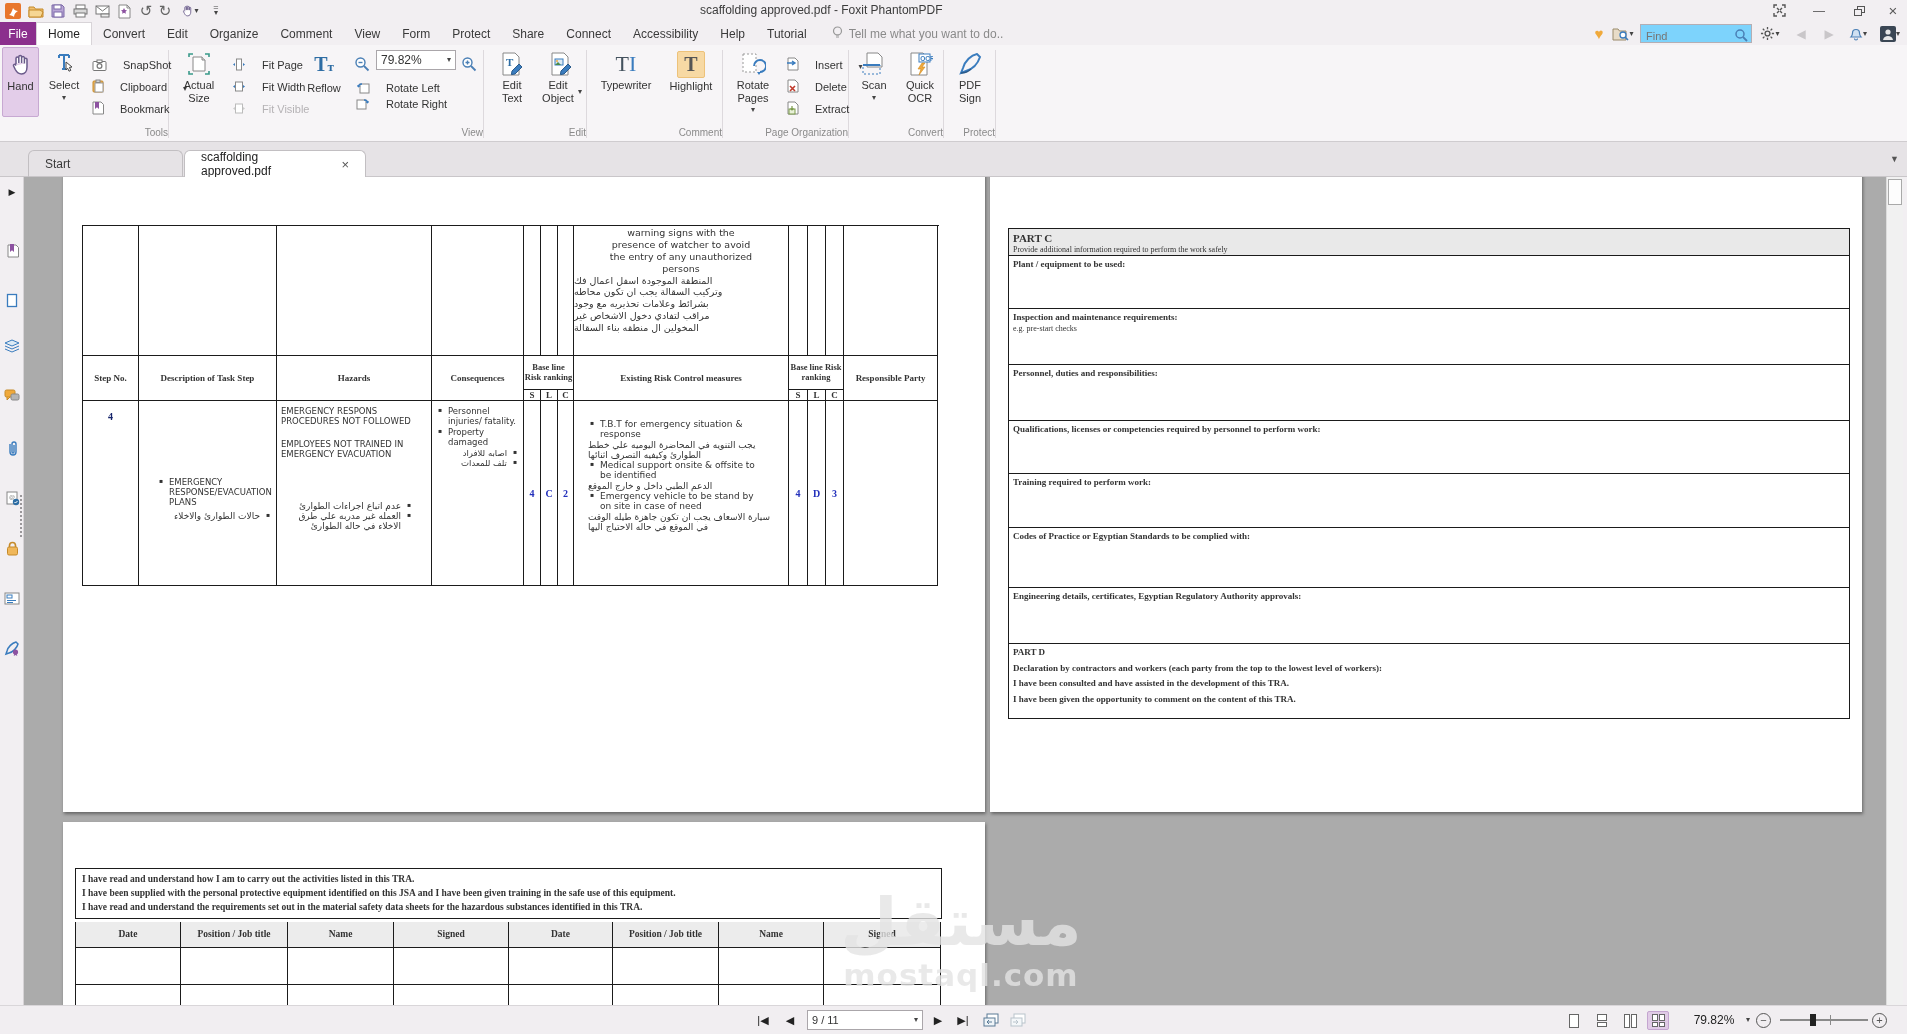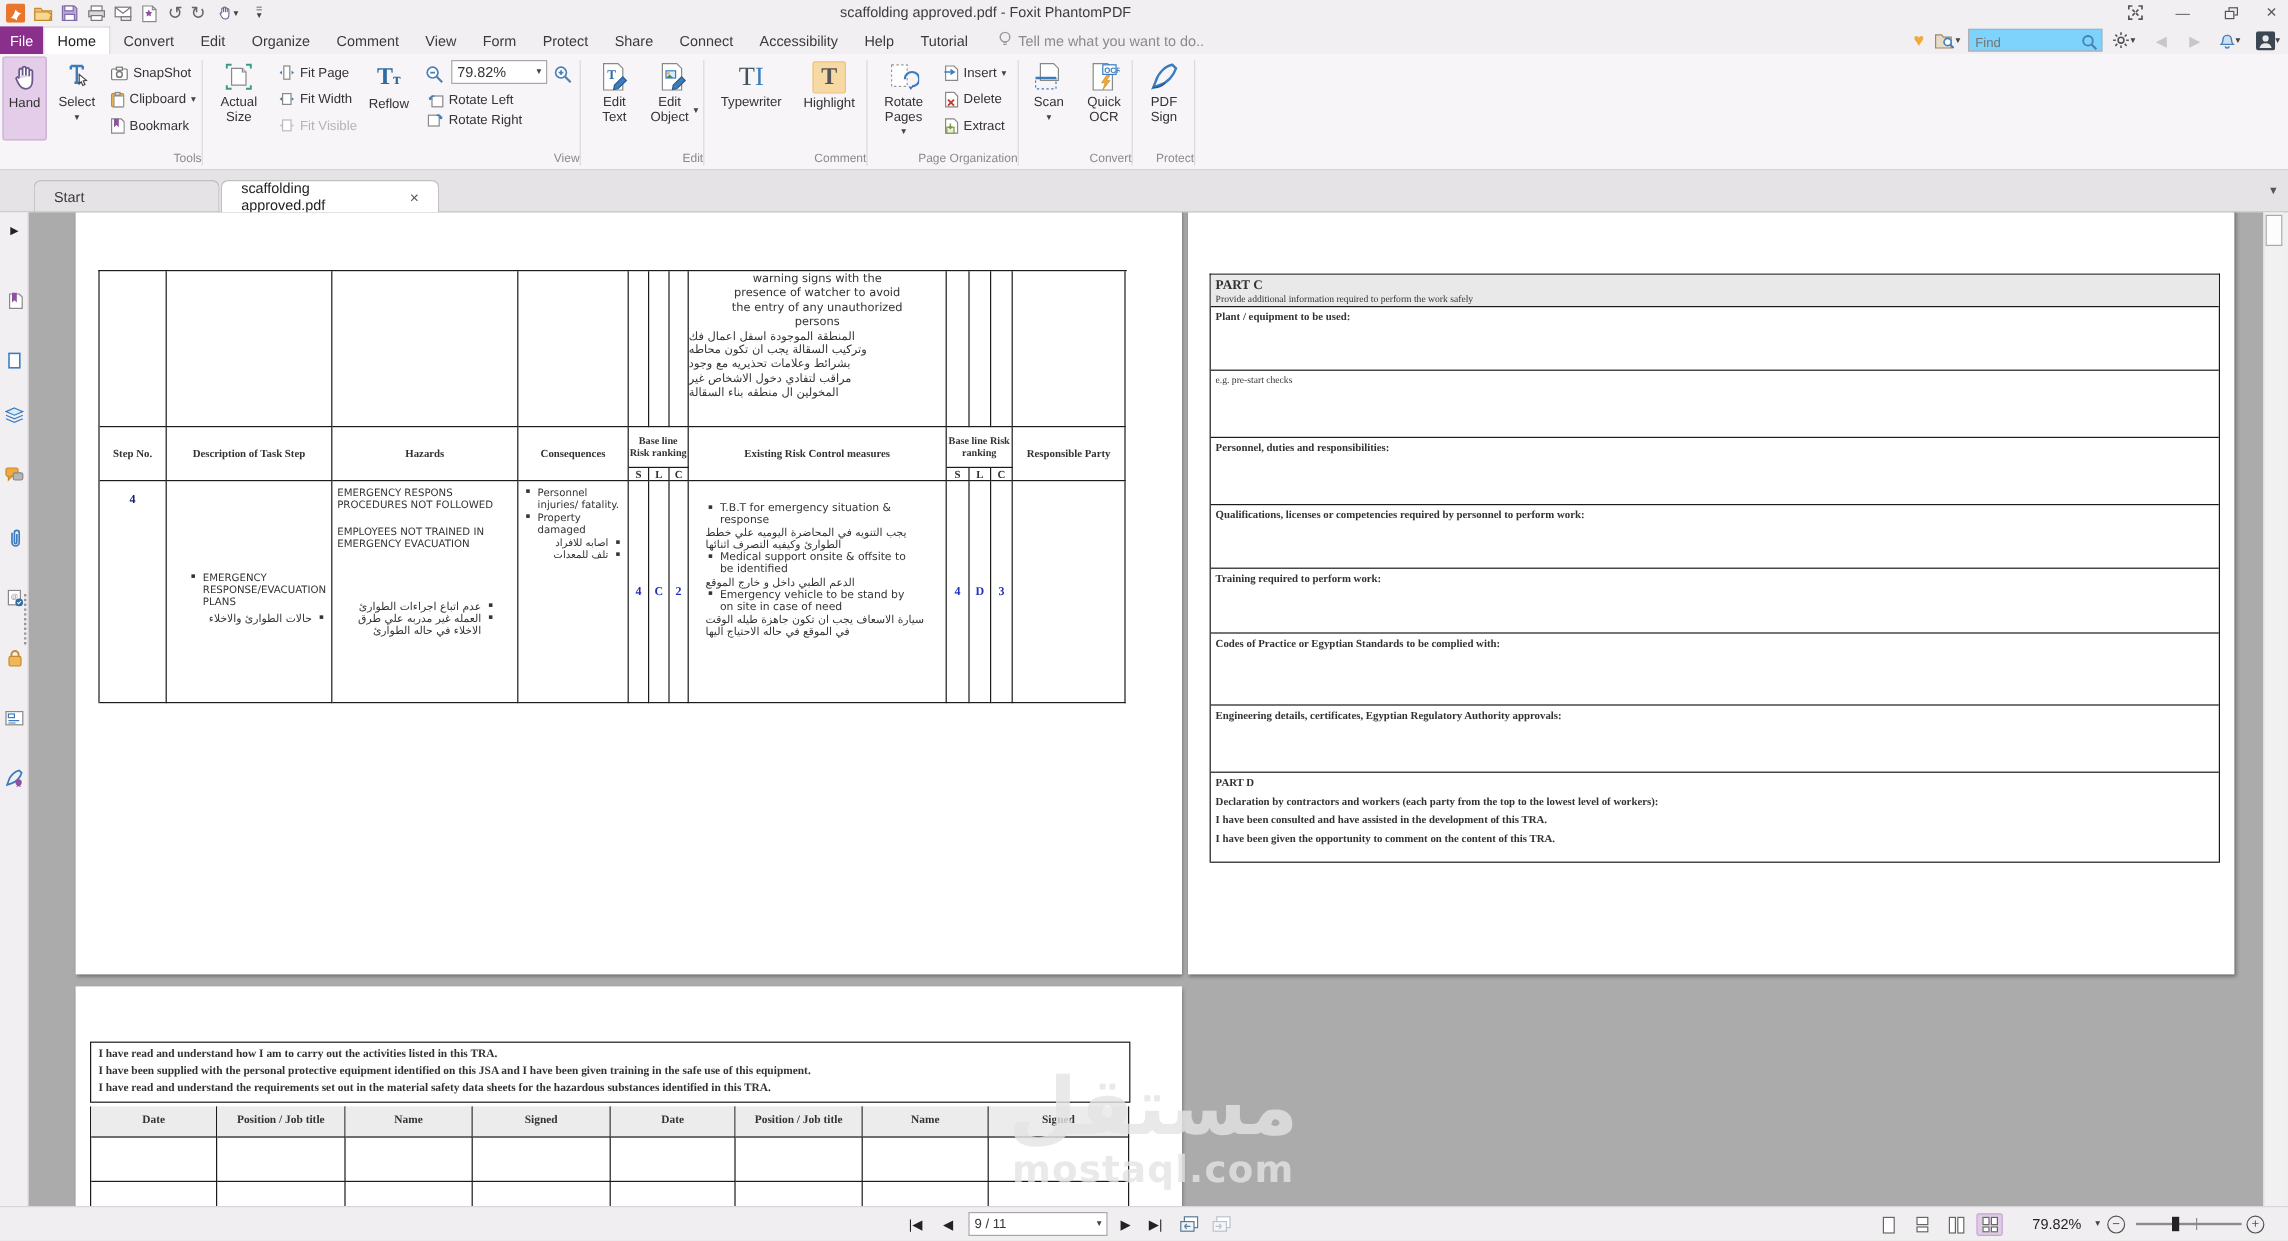--- a/index.html
+++ b/index.html
@@ -19,21 +19,21 @@
 .rtab.active{background:#fff;border:1px solid #d8d4d8;border-bottom:none;color:#222}
 #tellme{display:flex;align-items:center;gap:6px;color:#8a8a8a;padding-left:14px}
 .trc{position:absolute;top:24px;height:19px;display:flex;align-items:center;justify-content:center}
 #find-box{position:absolute;left:1640px;top:24px;width:112px;height:19px;background:#7dd3fc;border:1px solid #b4aeb4;display:flex;align-items:flex-end}
 #find-box input{border:none;outline:none;flex:1;font-size:11px;padding-left:5px;color:#555;font-family:"Liberation Sans",sans-serif;background:transparent;min-width:0}
 
 #ribbon{position:absolute;left:0;top:45px;width:1907px;height:97px;background:#f7f5f7;border-bottom:1px solid #cfcccf}
 .gsep{position:absolute;top:5px;height:88px;width:1px;background:#ddd9dd}
 .glabel{position:absolute;top:82px;height:13px;font-size:10px;color:#8a8a8a;text-align:right}
 .rbtn-lg{position:absolute;top:2px;height:70px;display:flex;flex-direction:column;align-items:center;padding-top:4px;gap:2px;font-size:11px;color:#333;text-align:center;line-height:1.15}
-.rbtn-sm{position:absolute;height:21px;display:flex;align-items:center;gap:4px;font-size:11px;color:#333;white-space:nowrap}
+.rbtn-sm{position:absolute;height:21px;display:flex;align-items:flex-end;gap:16px;font-size:11px;color:#333;white-space:nowrap}
 .hand-sel{background:#e3cde9;border:1px solid #c7a9d2;border-radius:2px}
 .dis{color:#b5b2b5}
 .tan{background:#f7d9a4;border:1px solid #edc27a;border-radius:2px}
 .combo{display:flex;align-items:center;background:#fff;border:1px solid #aaa6aa;height:20px;font-size:12px;padding:0 4px;gap:6px}
 
 #tabbar{position:absolute;left:0;top:142px;width:1907px;height:35px;background:#e6e3e6;border-bottom:1px solid #c9c6c9}
 .dtab{position:absolute;top:8px;height:27px;display:flex;align-items:center;padding:0 16px;font-size:12px;color:#3a3a3a;border:1px solid #c2bfc2;border-bottom:none;border-radius:6px 6px 0 0}
 .dtab.active{background:#fff;color:#222}
 
 #main{position:absolute;left:0;top:177px;width:1907px;height:828px}
@@ -609,20 +609,21 @@
     <div class="page" style="left:966px;top:-20px;width:872px;height:655px">
       <div style="position:absolute;left:18px;top:71px;width:842px;border:1px solid #1b1b1b;border-bottom:none">
         <div class="pcsec" style="background:#e9e9e9;height:27px;padding-top:2px">
           <div class="serifb" style="font-size:11px">PART C</div>
           <div class="pcsub">Provide additional information required to perform the work safely</div>
         </div>
         <div class="pcsec" style="height:53px">
             <div class="pclabel">Plant / equipment to be used:</div>
           </div>
         <div class="pcsec" style="height:56px">
+            <div class="pclabel">Inspection and maintenance requirements:</div>
             <div class="pcsub">e.g. pre-start checks</div>
           </div>
         <div class="pcsec" style="height:56px">
             <div class="pclabel">Personnel, duties and responsibilities:</div>
           </div>
         <div class="pcsec" style="height:53px">
             <div class="pclabel">Qualifications, licenses or competencies required by personnel to perform work:</div>
           </div>
         <div class="pcsec" style="height:54px">
             <div class="pclabel">Training required to perform work:</div>

